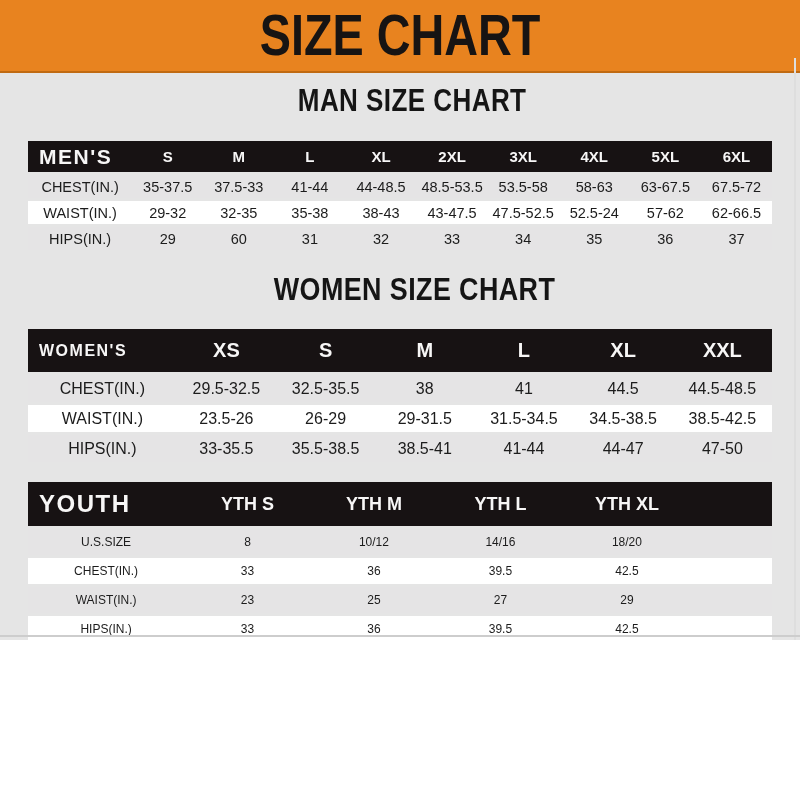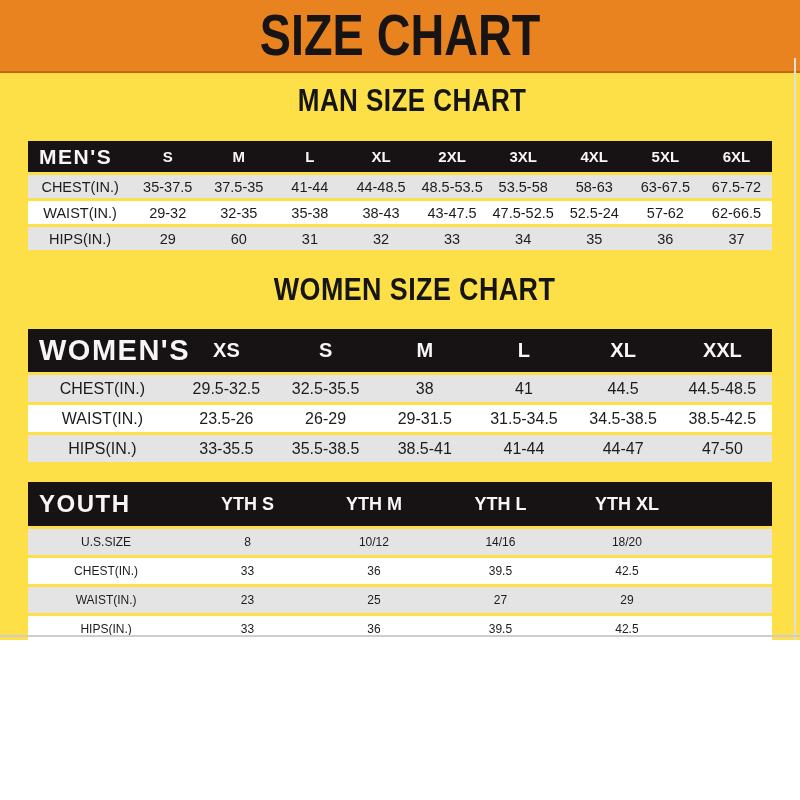--- a/index.html
+++ b/index.html
@@ -1,21 +1,21 @@
 <!DOCTYPE html>
 <html><head>
 <meta charset="utf-8">
 <style>
   * { margin:0; padding:0; box-sizing:border-box; }
   html, body { background:#ffffff; }
   .page {
     position:relative;
     width:800px; height:640px;
     margin:0 auto;
-    background:#fde047;
+    background:#e5e5e5;
     font-family:"Liberation Sans", sans-serif;
     overflow:hidden;
   }
 
   
   .banner {
     height:73px;
     background:#E8831F;
     border-bottom:2px solid #C06A12;
     display:flex; align-items:center; justify-content:center;
@@ -80,21 +80,21 @@
   .men-table tbody tr { height:23px; }
   .men-table thead th { font-size:15px; }
   .men-table thead th.label-col { font-size:21px; }
   .men-table tbody th, .men-table tbody td { font-size:14.5px; }
   .men-table .label-col { width:14%; }
 
   .women-table { margin-top:14px; }
   .women-table thead tr { height:43px; }
   .women-table tbody tr { height:27px; }
   .women-table thead th { font-size:20px; }
-  .women-table thead th.label-col { font-size:29px; }
+  .women-table thead th.label-col { font-size:16px; }
   .women-table tbody th, .women-table tbody td { font-size:16px; }
   .women-table .label-col { width:20%; }
 
   .youth-table { margin-top:14px; }
   .youth-table thead tr { height:44px; }
   .youth-table tbody tr { height:26px; }
   .youth-table thead th { font-size:18px;margin-left:42px; }
   .youth-table thead th.label-col { font-size:24px; }
   .youth-table tbody th, .youth-table tbody td { font-size:12px; }
   .youth-table .label-col { width:21%; }
@@ -151,21 +151,21 @@
           <th>3XL</th>
           <th>4XL</th>
           <th>5XL</th>
           <th>6XL</th>
         </tr>
       </thead>
       <tbody>
         <tr>
           <th class="label-col">CHEST(IN.)</th>
           <td>35-37.5</td>
-          <td>37.5-35</td>
+          <td>37.5-33</td>
           <td>41-44</td>
           <td>44-48.5</td>
           <td>48.5-53.5</td>
           <td>53.5-58</td>
           <td>58-63</td>
           <td>63-67.5</td>
           <td>67.5-72</td>
         </tr>
         <tr>
           <th class="label-col">WAIST(IN.)</th>

